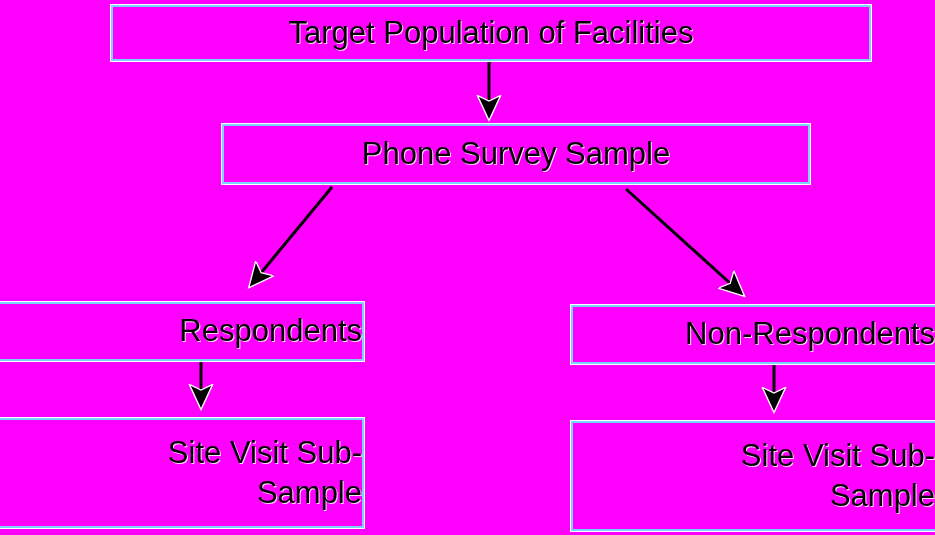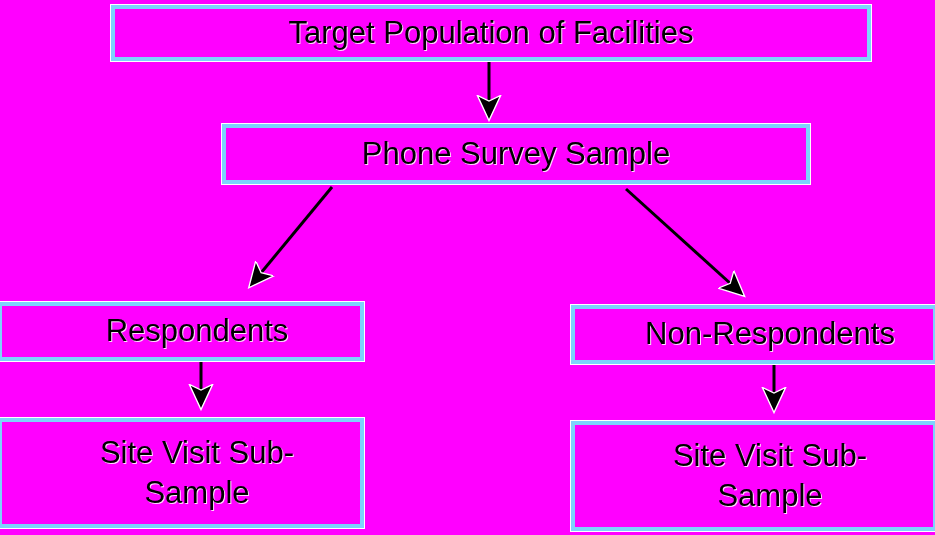--- a/index.html
+++ b/index.html
@@ -16,38 +16,38 @@
   #stage {
     position: relative;
     width: 935px;
     height: 535px;
     background: #ff00ff;
   }
   .node {
     position: absolute;
     box-sizing: border-box;
     background: #ff00ff;
-    border: 4px solid #7dd3fc;
+    border: 2px solid #7dd3fc;
     outline: 1px solid #ffffff;
     display: flex;
     align-items: center;
     z-index: 3;
   }
   .node-label {
     display: block;
     width: 100%;
     color: #000000;
     font-size: 31px;
     line-height: 1.30;
     letter-spacing: 0px;
     text-shadow: 1px 1px 0 rgba(255,255,255,0.85);
     white-space: pre-line;
   }
   .align-center .node-label { text-align: center; }
-  .align-left .node-label { text-align: center; padding-left: 32px; }
+  .align-left .node-label { text-align: right; padding-left: 32px; }
 
   
   #node-target        { left: 111px; top: 5px;   width: 760px; height: 56px; }
   #node-phone         { left: 222px; top: 124px; width: 588px; height: 60px; justify-content: center; }
   #node-respondents   { left: -2px;  top: 302px; width: 366px; height: 59px; }
   #node-nonrespondents{ left: 571px; top: 305px; width: 366px; height: 59px; }
   #node-subsample-l   { left: -2px;  top: 418px; width: 366px; height: 110px; }
   #node-subsample-r   { left: 571px; top: 421px; width: 366px; height: 110px; }
 
   #connectors {

